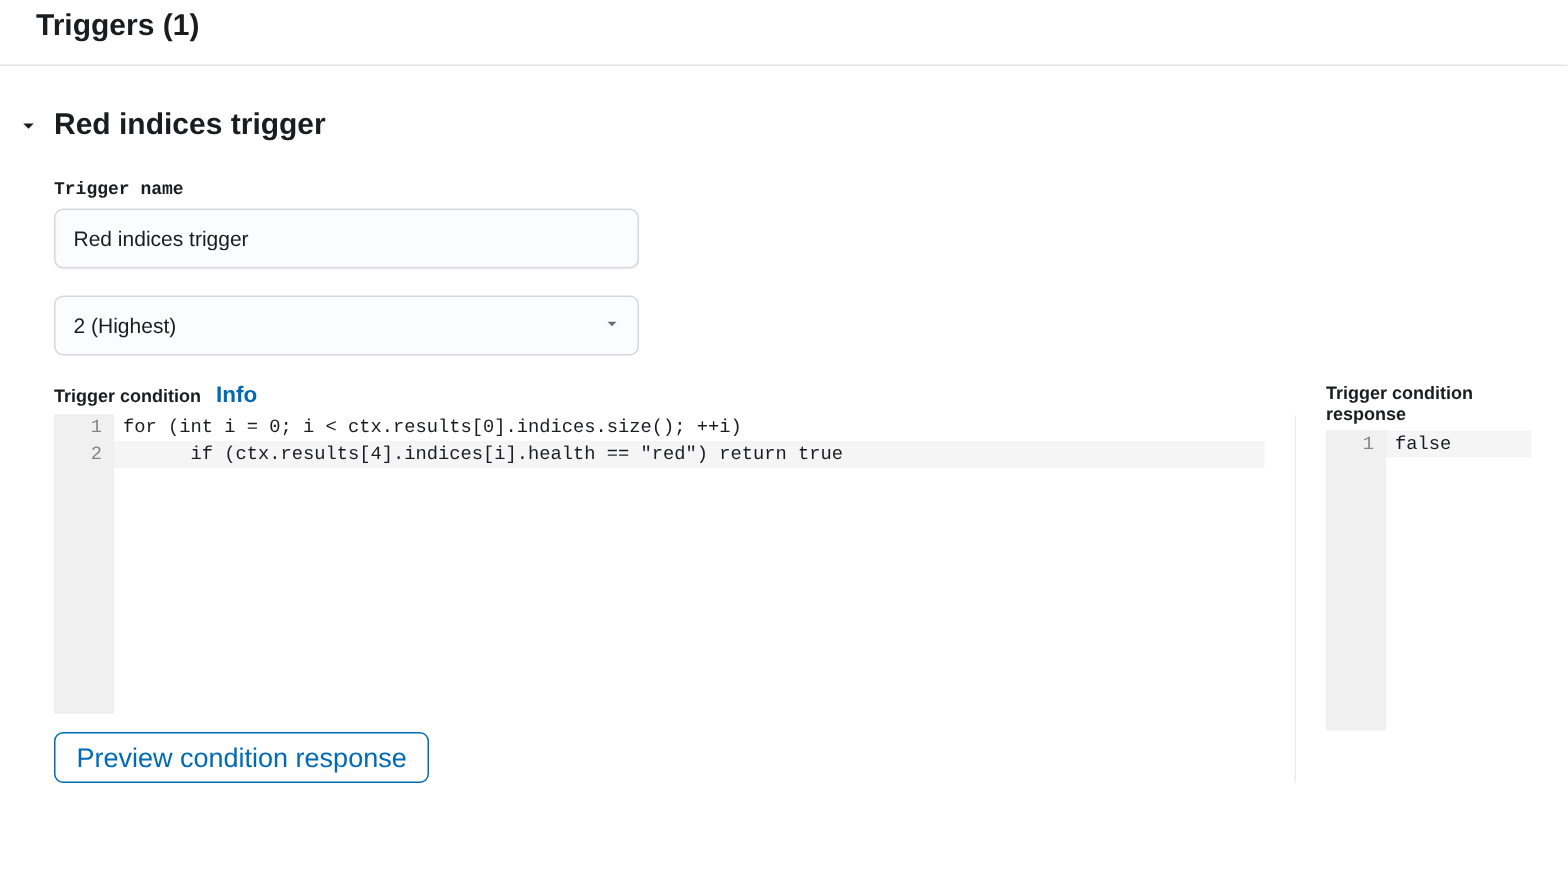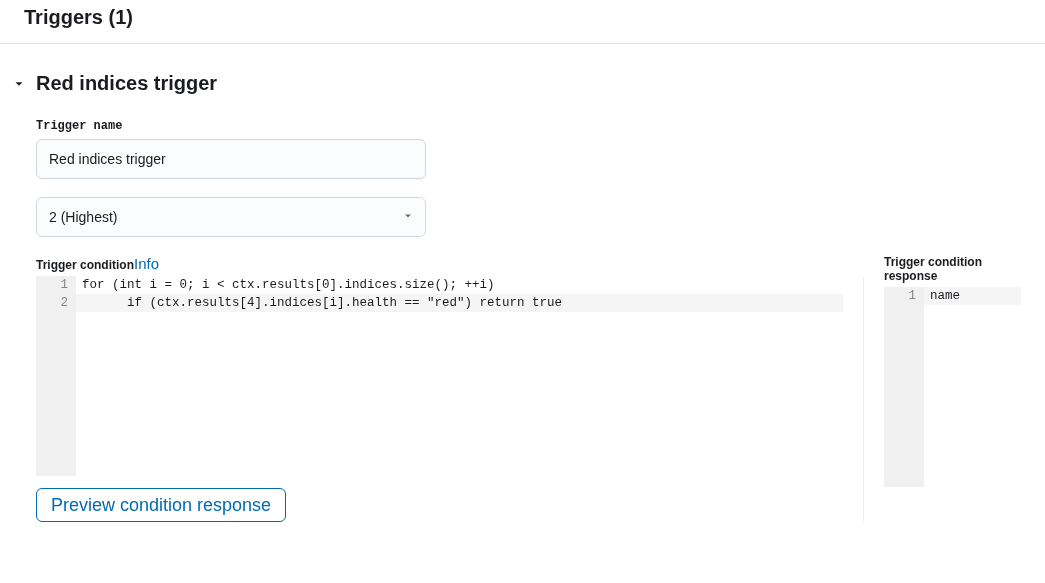--- a/index.html
+++ b/index.html
@@ -110,32 +110,32 @@
     }
     .editor-col-left {
       flex: 0 0 807px;
     }
     .editor-col-right {
       flex: 1;
     }
     .editor-header {
       display: flex;
       align-items: baseline;
-      gap: 0;
+      gap: 10px;
       margin-bottom: 4px;
     }
     .editor-label {
       font-size: 12px;
       font-weight: 700;
       color: #1a1c21;
     }
     .info-link {
       color: #006bb4;
       font-size: 15px;
-      font-weight: 400;
+      font-weight: 700;
       text-decoration: none;
     }
     .code-editor {
       display: flex;
       font-family: Menlo, Monaco, "Courier New", monospace;
       font-size: 12.5px;
       line-height: 18px;
       background: #fff;
       height: 200px;
     }
@@ -244,21 +244,21 @@
 
       <div class="editor-col-right">
         <div class="editor-header">
           <span class="editor-label">Trigger condition response</span>
         </div>
         <div class="code-editor">
           <div class="gutter">
             <div class="ln">1</div>
           </div>
           <div class="code-content">
-            <div class="code-line hl">name</div>
+            <div class="code-line hl">false</div>
           </div>
         </div>
       </div>
 
     </div>
 
   </div>
 </div>
 
 </body></html>

